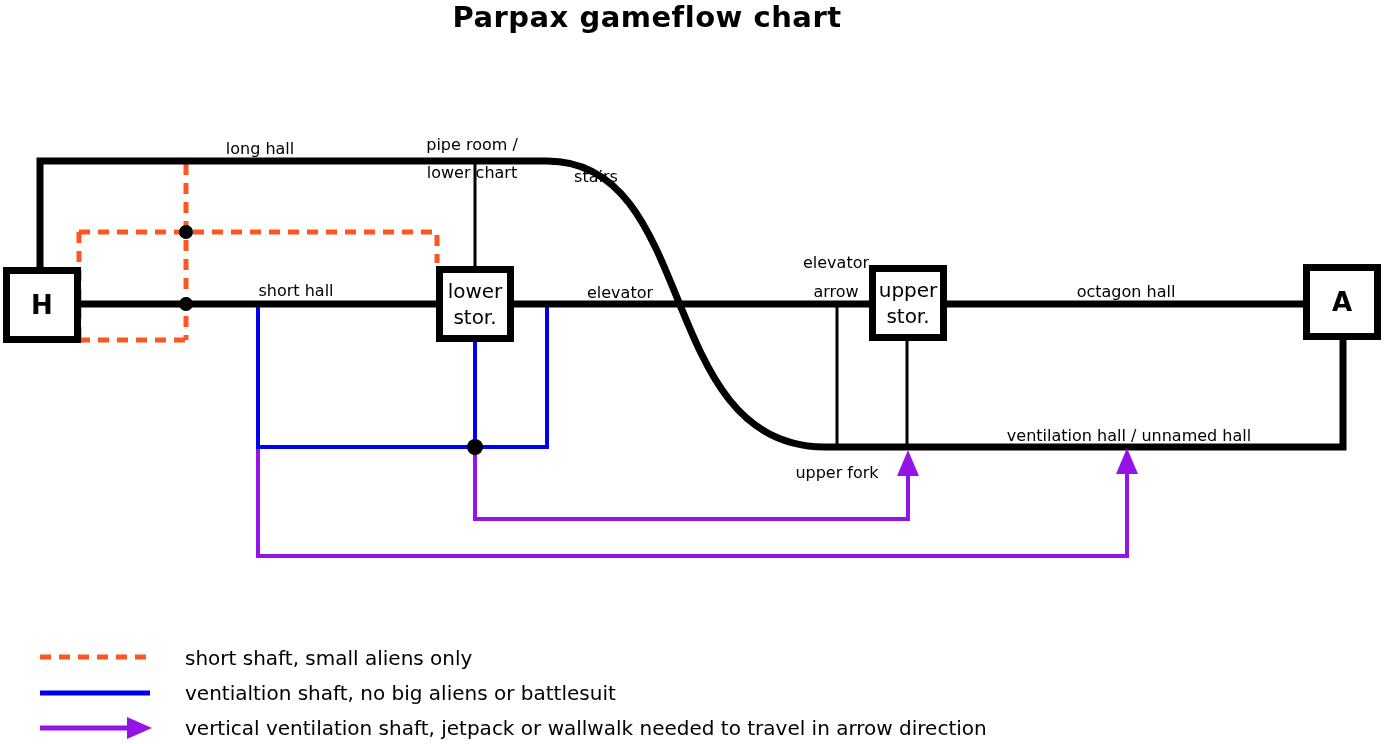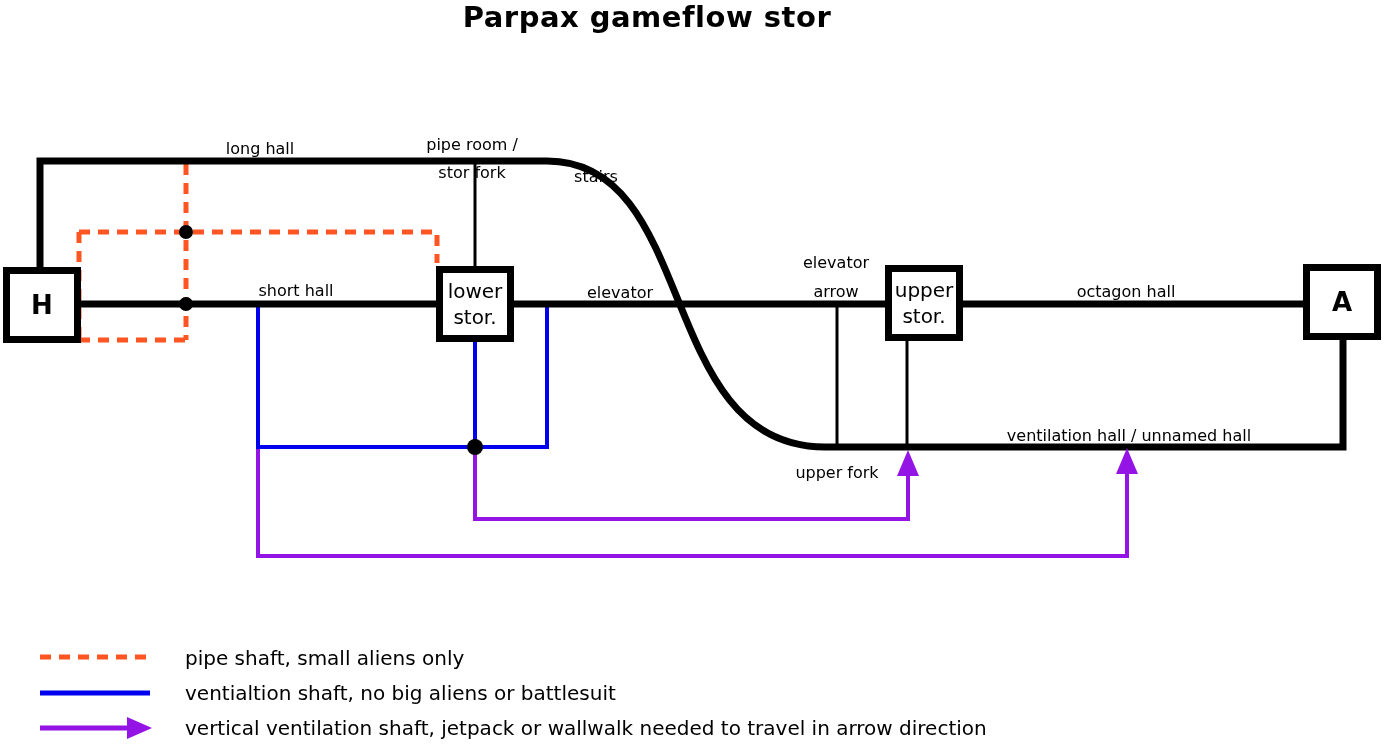--- a/index.html
+++ b/index.html
@@ -75,39 +75,39 @@
     <polygon points="152,728 127,717 127,739" fill="#9414e6"></polygon>
   </svg>
 
   <div class="box" style="left:3px;top:267px;">
     <div class="big">H</div>
   </div>
   <div class="box" style="left:436px;top:266px;text-align:right;">
     <div class="small">lower</div>
     <div class="small">stor.</div>
   </div>
-  <div class="box" style="left:869px;top:265px;margin-left:16px;">
+  <div class="box" style="left:869px;top:265px;">
     <div class="small">upper</div>
     <div class="small">stor.</div>
   </div>
   <div class="box" style="left:1303px;top:264px;">
     <div class="big">A</div>
   </div>
 
-  <div class="lbl ctr title" style="left:647px;top:6px;">Parpax gameflow stor</div>
+  <div class="lbl ctr title" style="left:647px;top:6px;">Parpax gameflow chart</div>
 
   <div class="lbl ctr" style="left:260px;top:138px;">long hall</div>
   <div class="lbl ctr" style="left:472px;top:134px;">pipe room /</div>
-  <div class="lbl ctr" style="left:472px;top:162px;">stor fork</div>
+  <div class="lbl ctr" style="left:472px;top:162px;">lower chart</div>
   <div class="lbl ctr" style="left:596px;top:138px;margin-top:28px;">stairs</div>
   <div class="lbl ctr" style="left:260px;top:280px;margin-left:36px;">short hall</div>
   <div class="lbl ctr" style="left:620px;top:282px;">elevator</div>
   <div class="lbl ctr" style="left:836px;top:252px;">elevator</div>
   <div class="lbl ctr" style="left:836px;top:281px;">arrow</div>
   <div class="lbl ctr" style="left:1126px;top:281px;">octagon hall</div>
   <div class="lbl ctr" style="left:1129px;top:425px;">ventilation hall / unnamed hall</div>
   <div class="lbl ctr" style="left:837px;top:462px;">upper fork</div>
 
-  <div class="lbl legend-text" style="left:185px;top:647px;">pipe shaft, small aliens only</div>
+  <div class="lbl legend-text" style="left:185px;top:647px;">short shaft, small aliens only</div>
   <div class="lbl legend-text" style="left:185px;top:682px;">ventialtion shaft, no big aliens or battlesuit</div>
   <div class="lbl legend-text" style="left:185px;top:717px;">vertical ventilation shaft, jetpack or wallwalk needed to travel in arrow direction</div>
 
 </div>
 
 </body></html>

